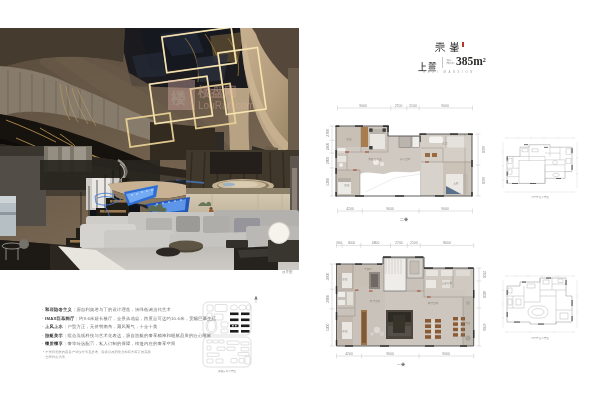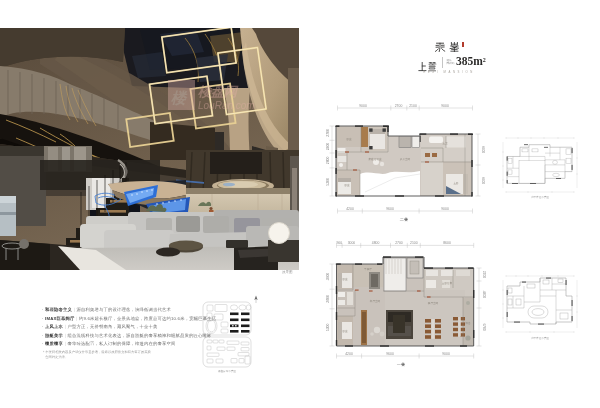--- a/index.html
+++ b/index.html
@@ -4,21 +4,21 @@
 <style>
   html,body{margin:0;padding:0;}
   body{width:600px;height:408px;background:#ffffff;position:relative;overflow:hidden;
        font-family:"Liberation Sans",sans-serif;}
   .abs{position:absolute;}
   .serif{font-family:"Liberation Serif",serif;}
 </style>
 </head>
 <body>
 
-<div class="abs" style="left:0;top:28px;width:299px;height:242px;font-style:italic;">
+<div class="abs" style="left:0;top:28px;width:299px;height:242px;">
 <svg width="299" height="242" viewBox="0 0 299 242" xmlns="http://www.w3.org/2000/svg">
   <defs>
     <linearGradient id="ceil" x1="0" y1="0" x2="0.5" y2="1">
       <stop offset="0" stop-color="#584a3b"></stop>
           <stop offset="0.6" stop-color="#6e5e4b"></stop>
       <stop offset="1" stop-color="#7d6c57"></stop>
     </linearGradient>
     <linearGradient id="leftwall" x1="0" y1="0" x2="0" y2="1">
       <stop offset="0" stop-color="#93897b"></stop>
           <stop offset="0.65" stop-color="#6e6456"></stop>

